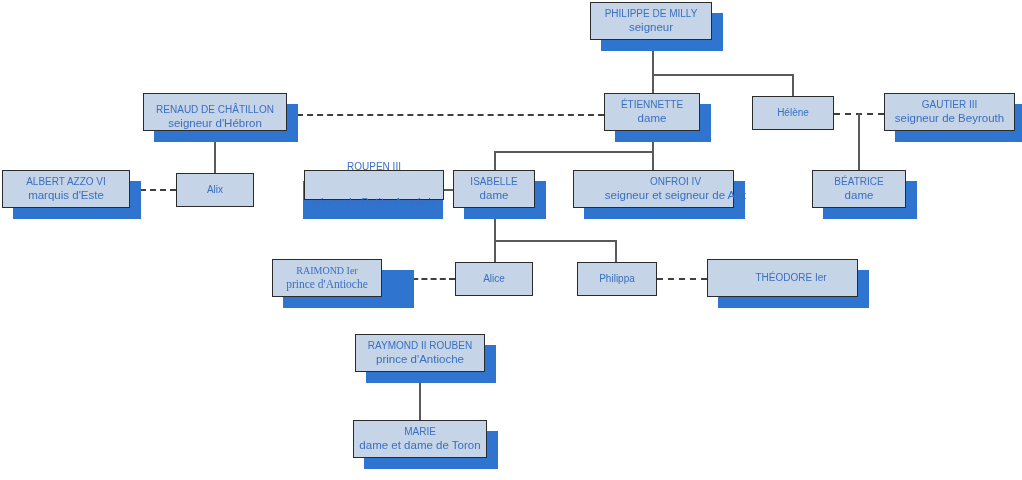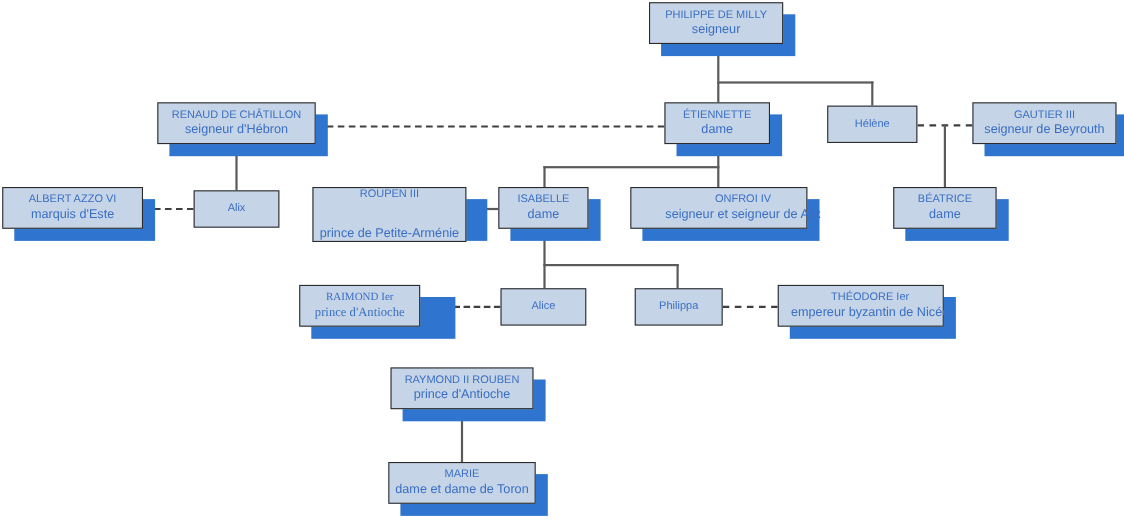--- a/index.html
+++ b/index.html
@@ -77,21 +77,21 @@
 
   <div class="ln v" style="left:419px;top:372px;height:48px;"></div>
 
   <div id="nodes">
       <div class="shadow" style="left: 601px; top: 13px; width: 122px; height: 38px;"></div>
       <div class="node" style="left: 590px; top: 2px; width: 122px; height: 38px;">
         <div class="l1">PHILIPPE DE MILLY</div>
         <div class="l2">seigneur</div>
       </div>
       <div class="shadow" style="left: 154px; top: 104px; width: 144px; height: 38px;"></div>
-      <div class="node" style="left: 143px; top: 93px; width: 144px; height: 38px;">
+      <div class="node" style="left: 143px; top: 93px; width: 144px; height: 38px; justify-content: flex-end;">
         <div class="l1">RENAUD DE CHÂTILLON</div>
         <div class="l2">seigneur d'Hébron</div>
       </div>
       <div class="shadow" style="left: 615px; top: 104px; width: 96px; height: 38px;"></div>
       <div class="node" style="left: 604px; top: 93px; width: 96px; height: 38px;">
         <div class="l1">ÉTIENNETTE</div>
         <div class="l2">dame</div>
       </div>
       <div class="node" style="left: 752px; top: 96px; width: 82px; height: 34px;">
         <div class="l1">Hélène</div>
@@ -103,21 +103,21 @@
       </div>
       <div class="shadow" style="left: 13px; top: 181px; width: 128px; height: 38px;"></div>
       <div class="node" style="left: 2px; top: 170px; width: 128px; height: 38px;">
         <div class="l1">ALBERT AZZO VI</div>
         <div class="l2">marquis d'Este</div>
       </div>
       <div class="node" style="left: 176px; top: 173px; width: 78px; height: 34px;">
         <div class="l1">Alix</div>
       </div>
       <div class="shadow" style="left: 303px; top: 181px; width: 140px; height: 38px;"></div>
-      <div class="node" style="left: 284px; top: 170px; width: 140px; height: 50px; gap: 21px;">
+      <div class="node" style="left: 304px; top: 170px; width: 140px; height: 30px; gap: 21px;">
         <div class="l1">ROUPEN III</div>
         <div class="l2">prince de Petite-Arménie</div>
       </div>
       <div class="shadow" style="left: 464px; top: 181px; width: 82px; height: 38px;"></div>
       <div class="node" style="left: 453px; top: 170px; width: 82px; height: 38px;">
         <div class="l1">ISABELLE</div>
         <div class="l2">dame</div>
       </div>
       <div class="shadow" style="left: 584px; top: 181px; width: 161px; height: 38px;"></div>
       <div class="node" style="left: 573px; top: 170px; width: 161px; height: 38px; padding-left: 44px;">
@@ -136,21 +136,20 @@
       </div>
       <div class="node" style="left: 455px; top: 262px; width: 78px; height: 34px;">
         <div class="l1">Alice</div>
       </div>
       <div class="node" style="left: 577px; top: 262px; width: 80px; height: 34px;">
         <div class="l1">Philippa</div>
       </div>
       <div class="shadow" style="left: 718px; top: 270px; width: 151px; height: 38px;"></div>
       <div class="node" style="left: 707px; top: 259px; width: 151px; height: 38px; padding-left: 17px;">
         <div class="l1">THÉODORE Ier</div>
-        <div class="l2">empereur byzantin de Nicée</div>
       </div>
       <div class="shadow" style="left: 366px; top: 345px; width: 130px; height: 38px;"></div>
       <div class="node" style="left: 355px; top: 334px; width: 130px; height: 38px;">
         <div class="l1">RAYMOND II ROUBEN</div>
         <div class="l2">prince d'Antioche</div>
       </div>
       <div class="shadow" style="left: 364px; top: 431px; width: 134px; height: 38px;"></div>
       <div class="node" style="left: 353px; top: 420px; width: 134px; height: 38px;">
         <div class="l1">MARIE</div>
         <div class="l2">dame et dame de Toron</div>

